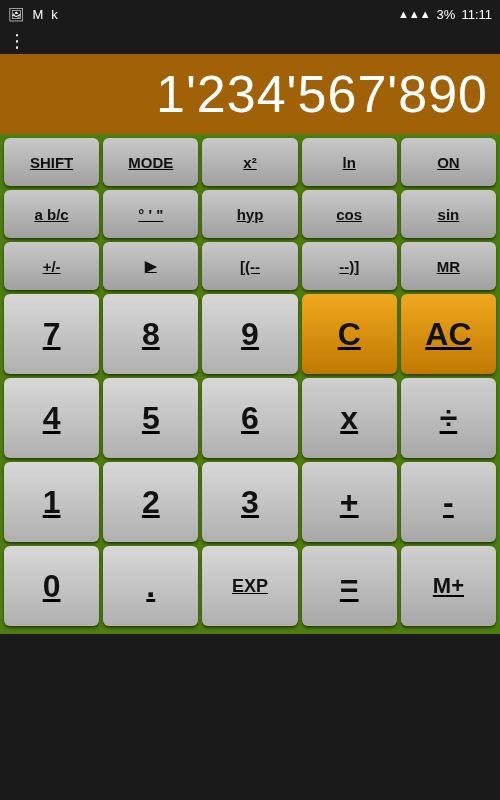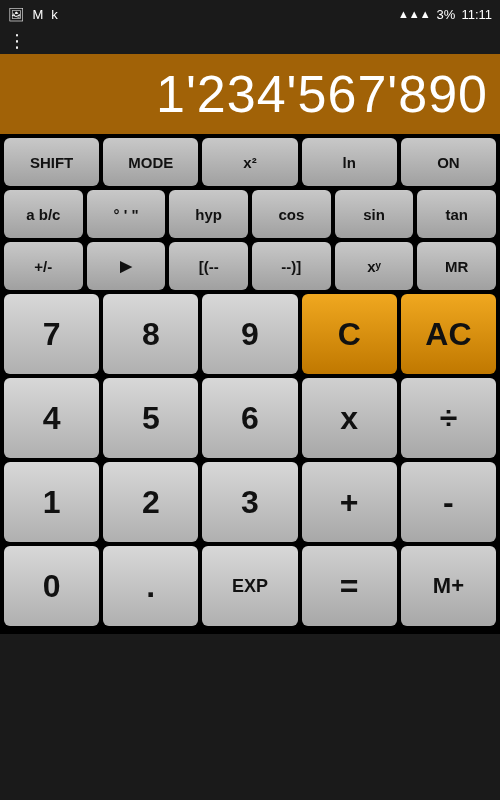--- a/index.html
+++ b/index.html
@@ -64,21 +64,22 @@
       color: white;
       font-size: 52px;
       font-weight: normal;
       letter-spacing: 1px;
     }
 
     
     #calc-body {
       width: 100%;
       padding: 4px 4px;
-      background: #000000;
+      background: #4d7c0f;
+      text-decoration: underline;
     }
 
     
     .btn-row {
       display: flex;
       gap: 4px;
       margin-bottom: 4px;
     }
 
     
@@ -157,29 +158,27 @@
     <button class="btn btn-sm">ln</button>
     <button class="btn btn-sm">ON</button>
   </div>
 
   <div class="btn-row">
     <button class="btn btn-sm">a b/c</button>
     <button class="btn btn-sm">° ' "</button>
     <button class="btn btn-sm">hyp</button>
     <button class="btn btn-sm">cos</button>
     <button class="btn btn-sm">sin</button>
-    <button class="btn btn-sm">tan</button>
   </div>
 
   <div class="btn-row">
     <button class="btn btn-sm">+/-</button>
     <button class="btn btn-sm">▶</button>
     <button class="btn btn-sm">[(--</button>
     <button class="btn btn-sm">--)]</button>
-    <button class="btn btn-sm">xʸ</button>
     <button class="btn btn-sm">MR</button>
   </div>
 
   <div class="btn-row">
     <button class="btn btn-lg">7</button>
     <button class="btn btn-lg">8</button>
     <button class="btn btn-lg">9</button>
     <button class="btn btn-lg btn-orange">C</button>
     <button class="btn btn-lg btn-orange">AC</button>
   </div>

